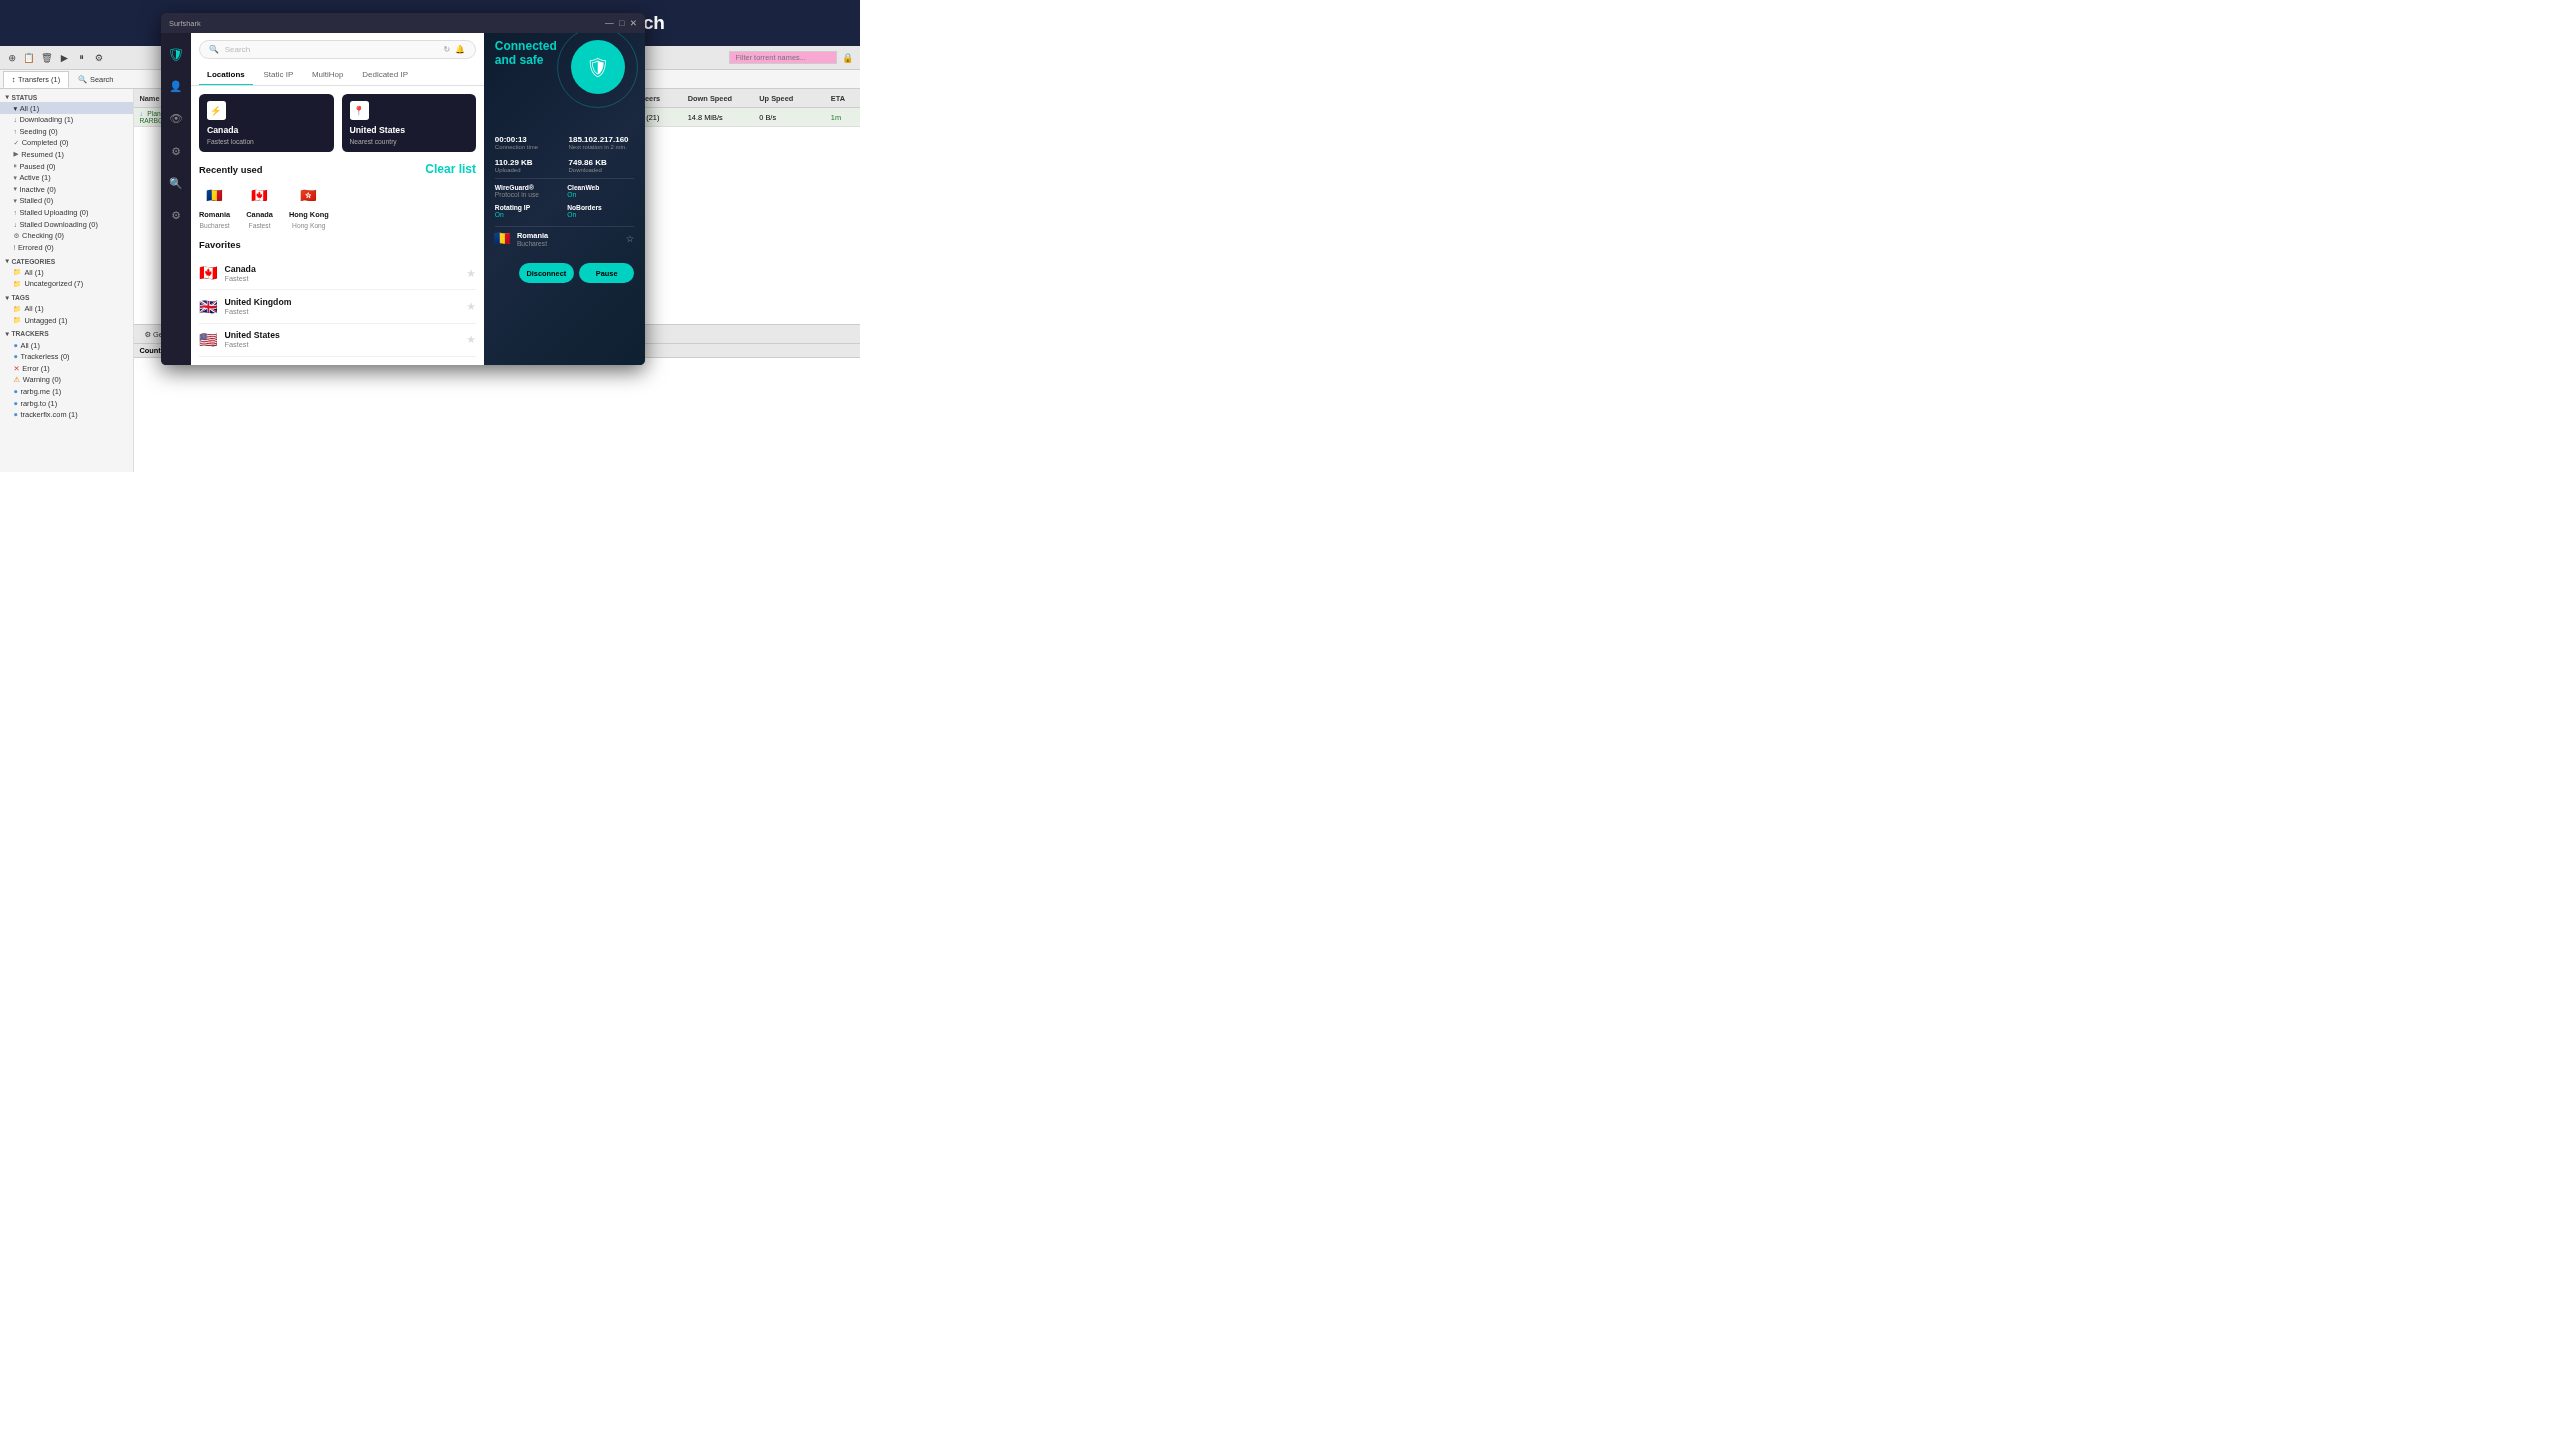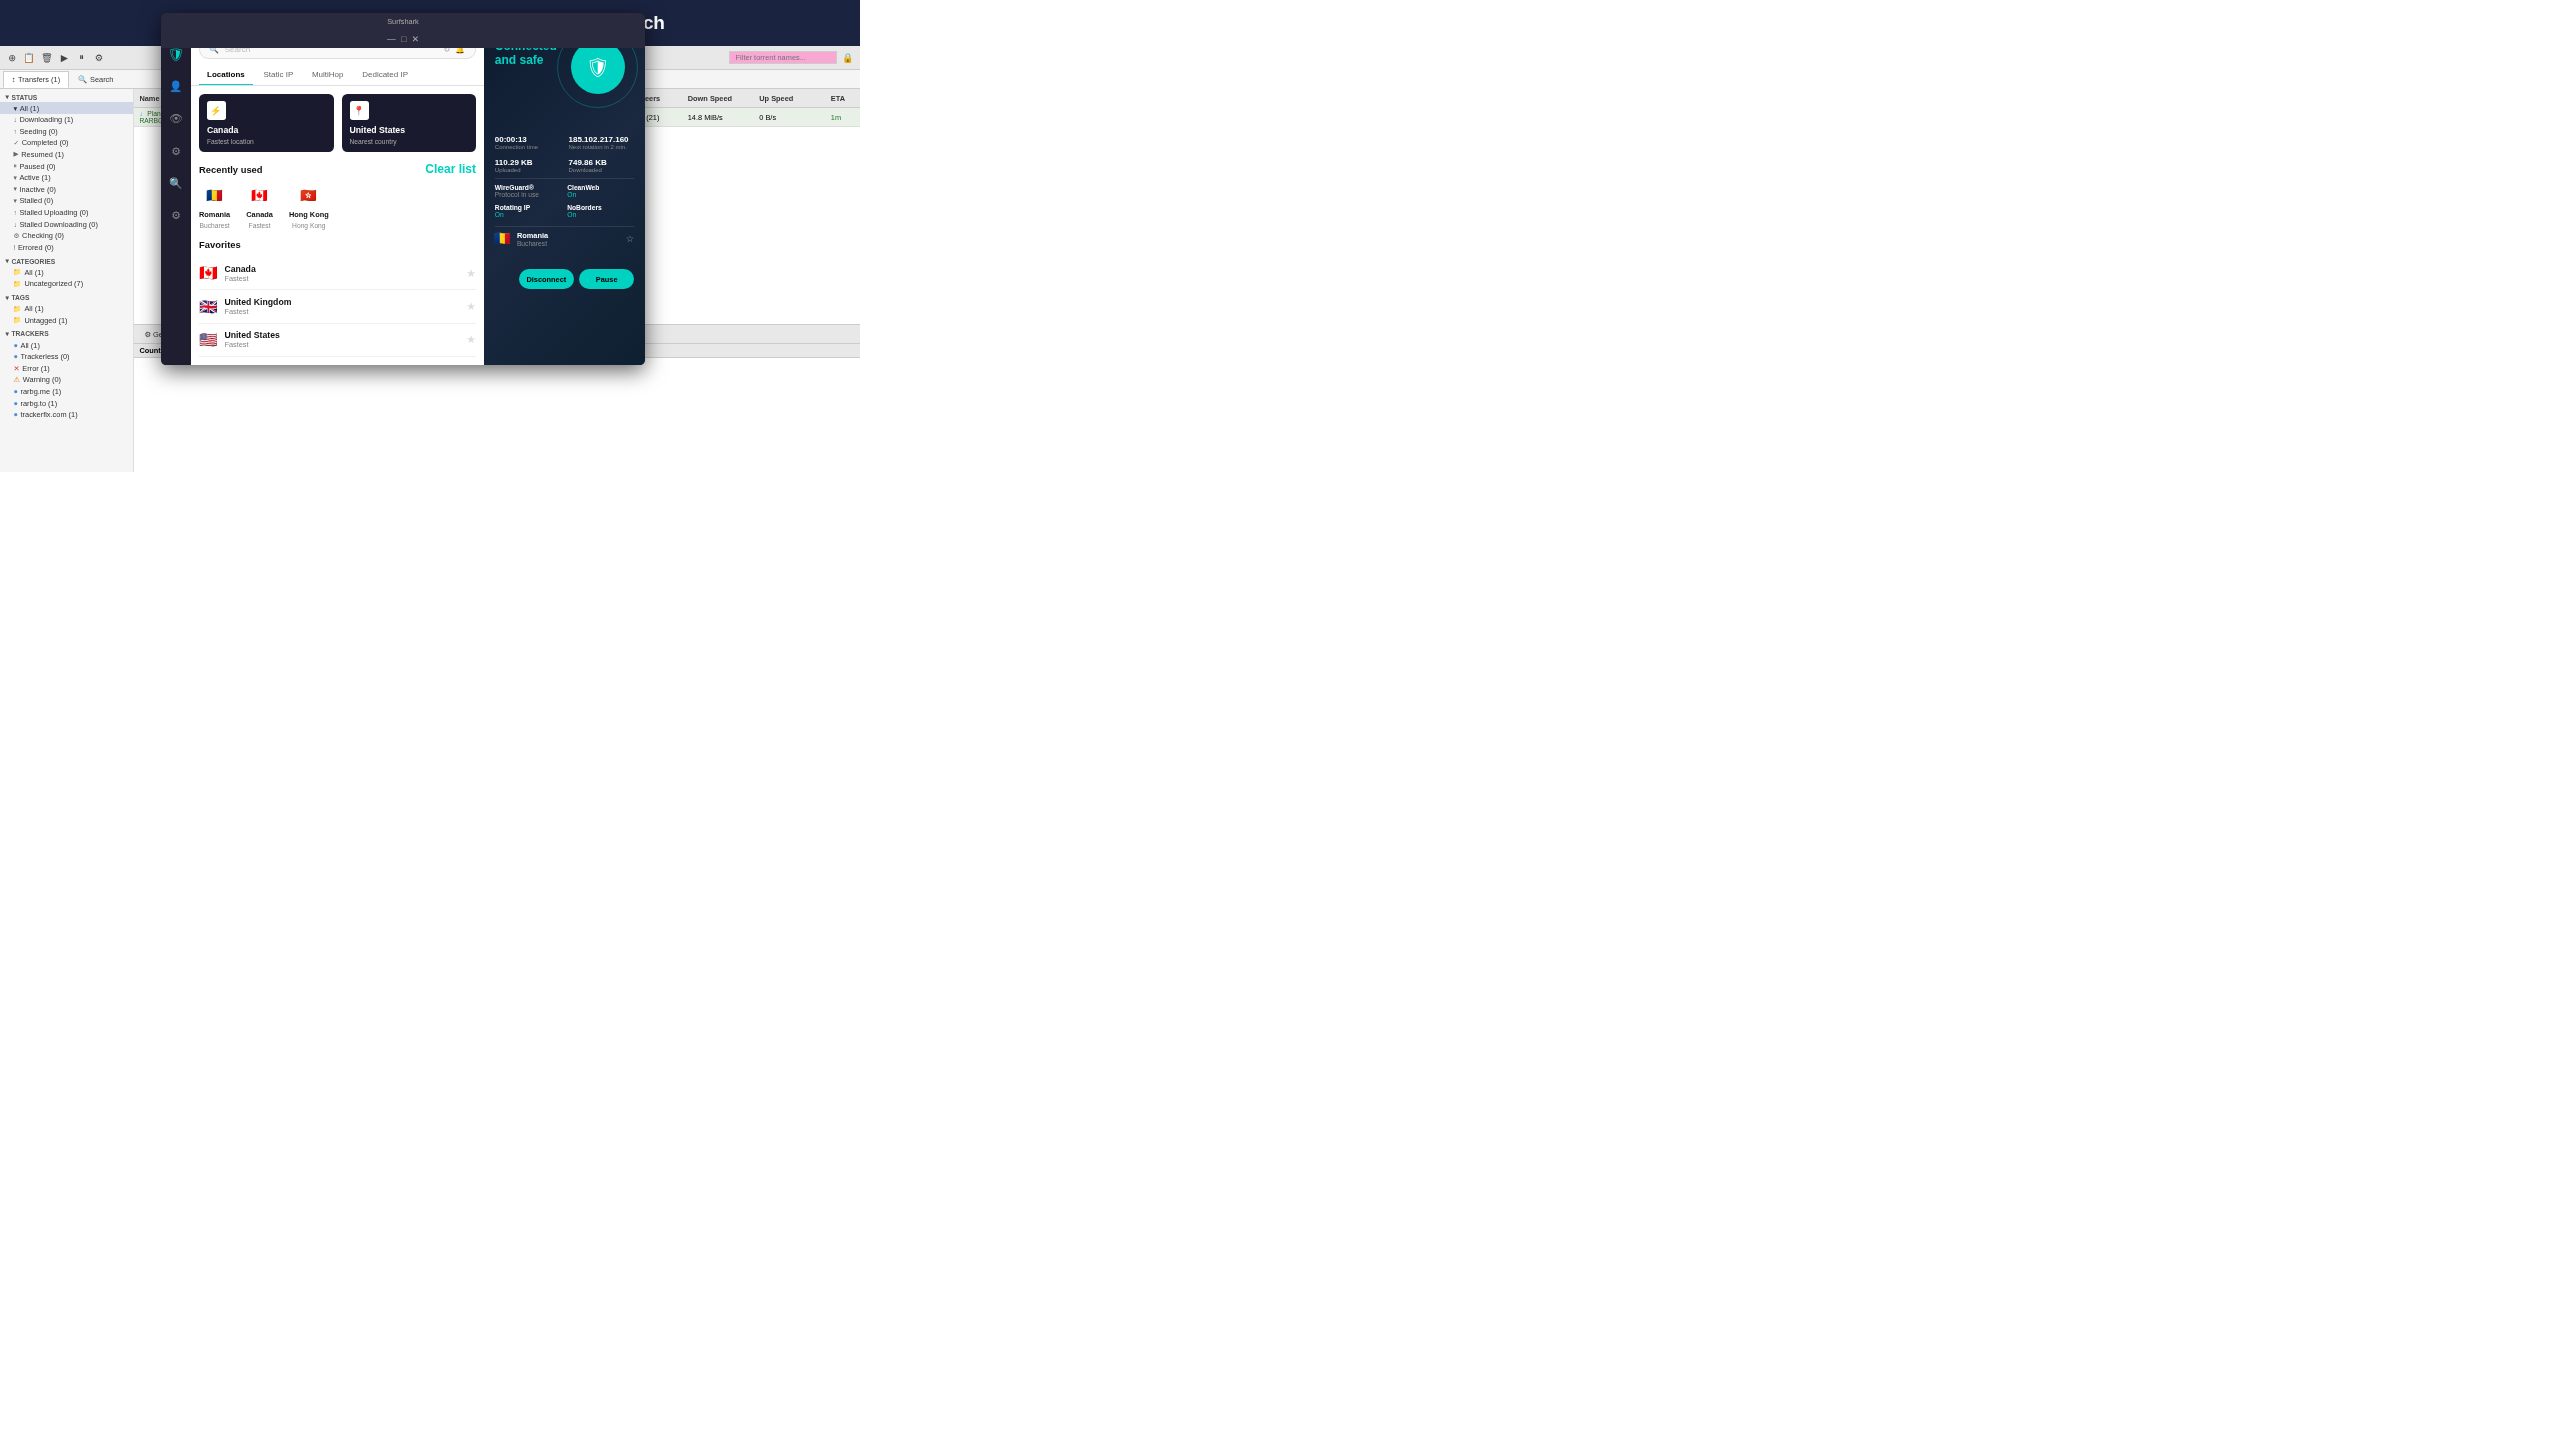--- a/index.html
+++ b/index.html
@@ -215,23 +215,22 @@
       z-index: 100;
     }
     .surfshark-titlebar {
       background: #2a2a3e;
       display: flex;
       align-items: center;
       justify-content: space-between;
       padding: 4px 8px;
       position: absolute;
       top: 0; left: 0; right: 0;
-      height: 35px;
+      height: 20px;
       z-index: 1;
-      flex-direction: column;
     }
     .surfshark-titlebar-title {
       color: #aaa;
       font-size: 7.4px;
     }
     .titlebar-controls {
       display: flex; gap: 5.4px;
     }
     .titlebar-btn {
       color: #aaa; font-size: 8.7px; cursor: pointer;
@@ -475,21 +474,21 @@
     }
     .location-flag { font-size: 13.4px; }
     .location-info { flex: 1; }
     .location-country { color: #fff; font-size: 7.4px; font-weight: 600; }
     .location-city { color: #888; font-size: 6.7px; }
     .location-star { color: #888; font-size: 9.4px; }
 
     .connected-buttons {
       display: flex;
       gap: 5.4px;
-      margin-top: 13px;
+      margin-top: 7px;
       padding-left: 24px;
     }
     .btn-disconnect {
       flex: 1;
       background: #00d1c1;
       color: #000;
       border: none;
       border-radius: 13.4px;
       padding: 5.4px 0;
       font-size: 7.4px;

